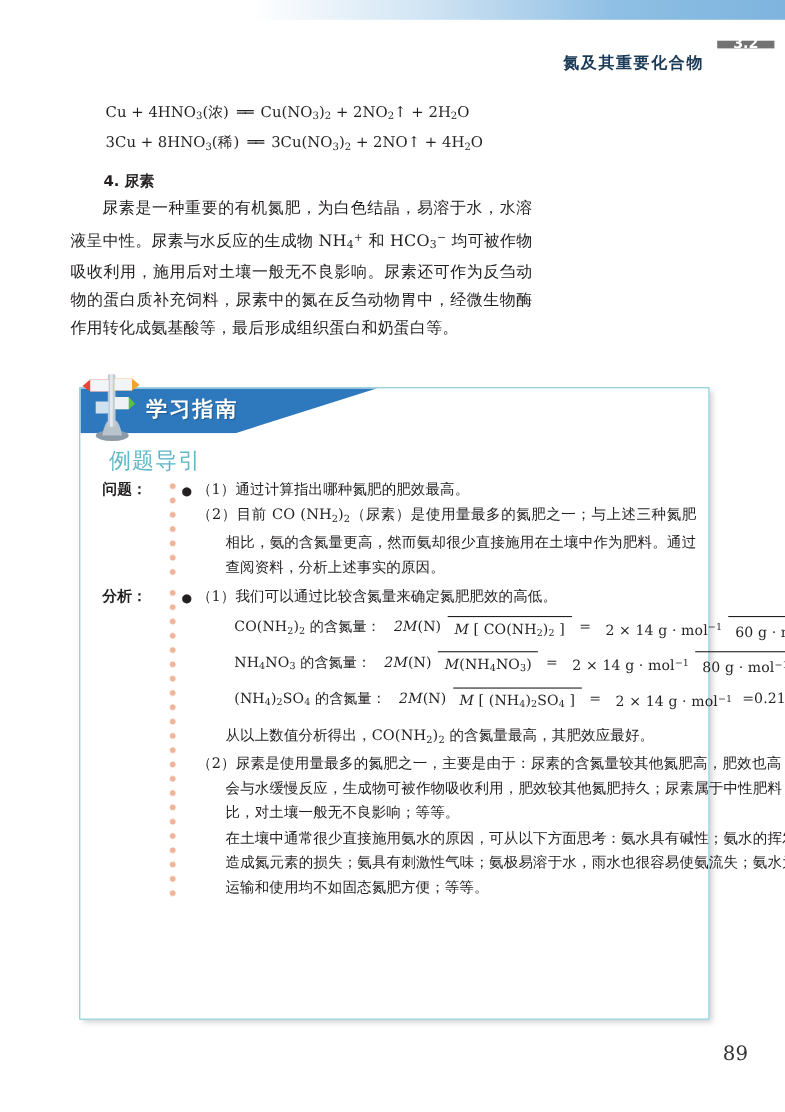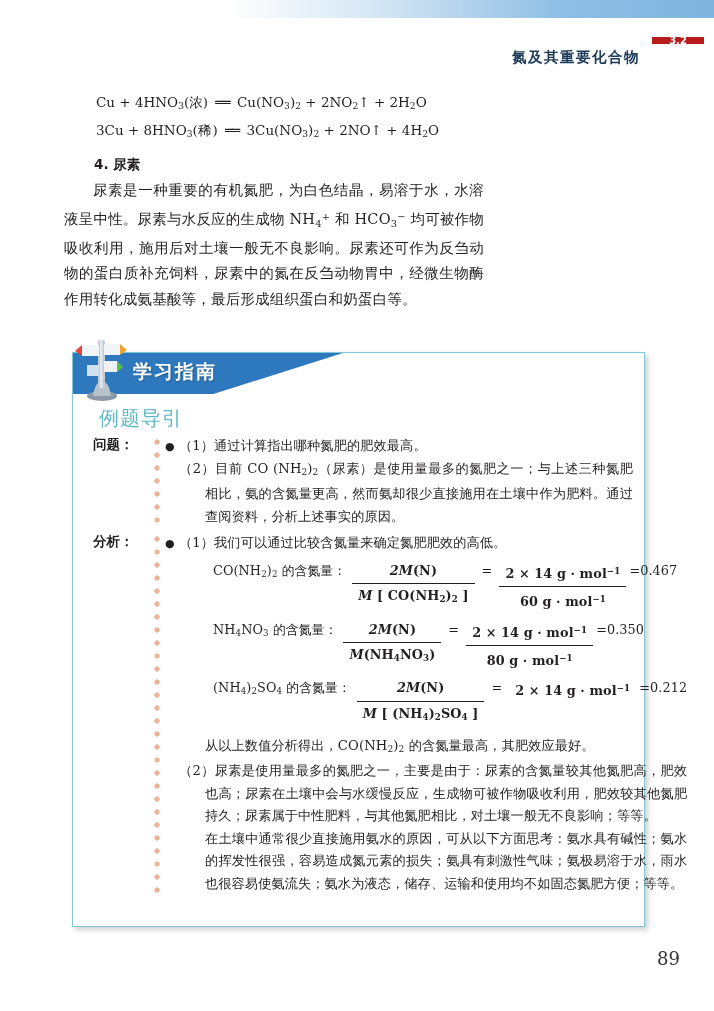--- a/index.html
+++ b/index.html
@@ -40,25 +40,25 @@
     font-family: "DejaVu Sans", "Liberation Sans", sans-serif;
     font-weight: bold;
     font-size: 14.5px;
     letter-spacing: 1.5px;
     display: flex;
     align-items: center;
     padding: 0 12px 0 14px;
     margin-top: 40px;
   }
   .header-num {
-    background: #b91c1c;
+    background: #737373;
     color: #ffffff;
     font-family: "DejaVu Sans", "Liberation Sans", sans-serif;
     font-weight: bold;
-    font-size: 10px;
+    font-size: 13px;
     display: flex;
     align-items: center;
     justify-content: center;
     width: 52px;
     margin-top: 20px;
   }
 
   
   .equations {
     position: absolute;
@@ -200,25 +200,24 @@
   
   .formula-line {
     display: flex;
     margin: 5px 0 4px 34px;
     font-size: 12.8px;
     white-space: nowrap;
   }
   .flabel { padding-right: 3px; }
   .frac {
     display: inline-flex;
-    flex-direction: column;
+    flex-direction: row;
     text-align: center;
     vertical-align: middle;
     margin: 0 3px;
-    font-weight: bold;
   }
   .frac .num { padding: 0 6px 1px; }
   .frac .den { border-top: 1px solid #231f20; padding: 1px 6px 0; }
   .op { padding: 0 4px; }
   .mital { font-style: italic; }
 
   
   .page-num {
     position: absolute;
     right: 34px;

